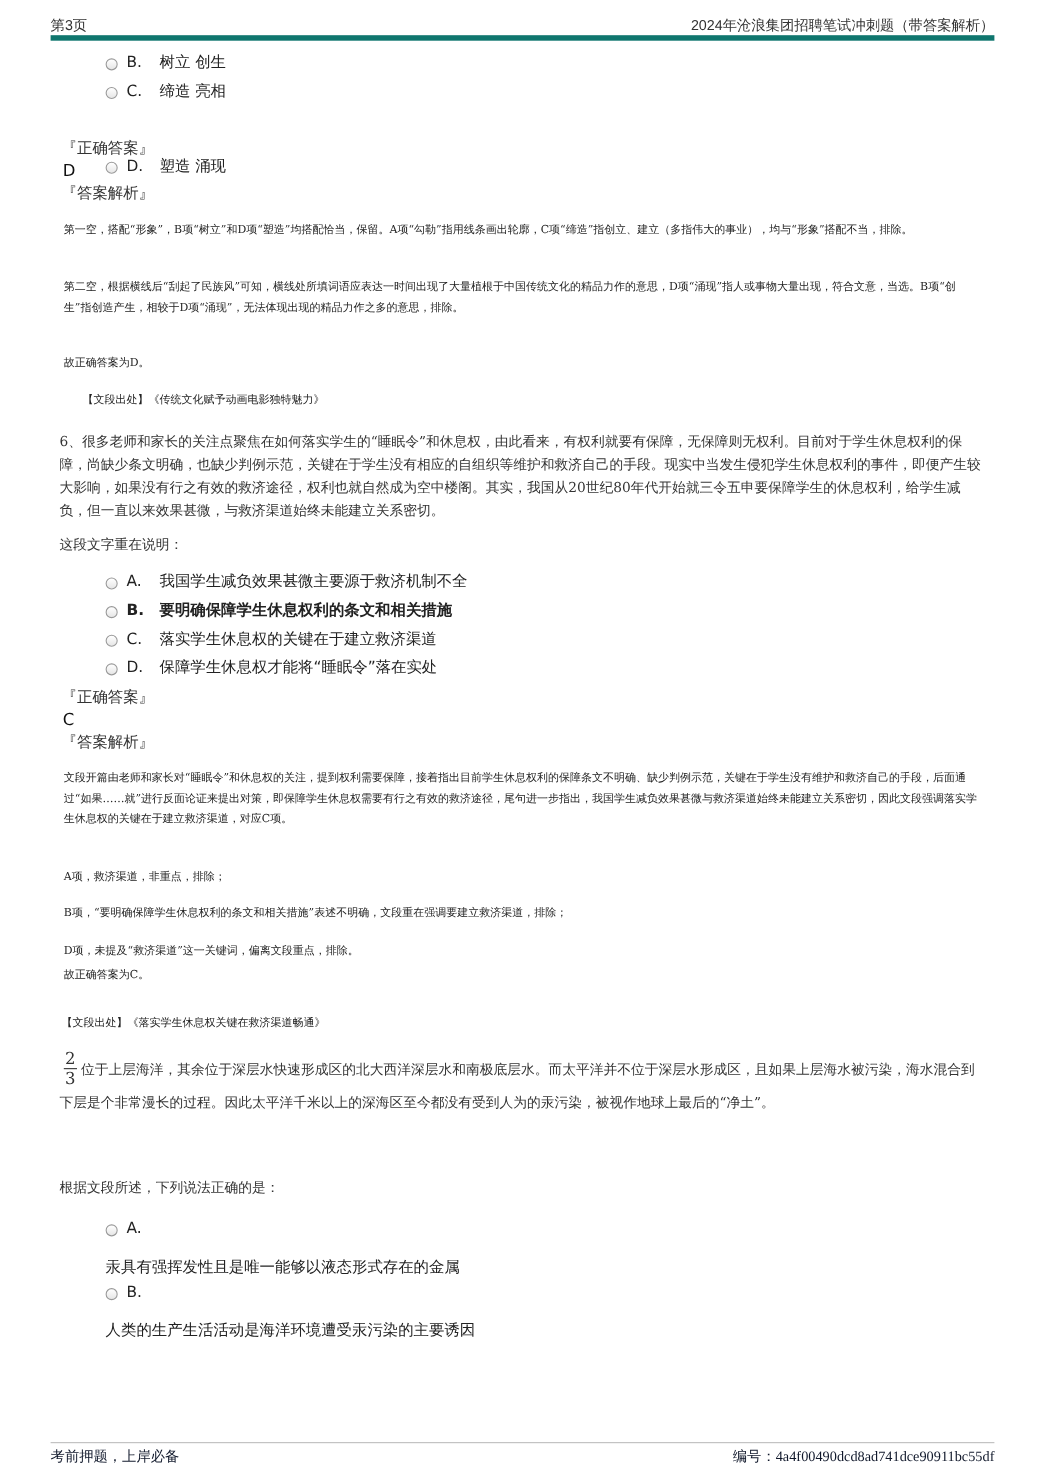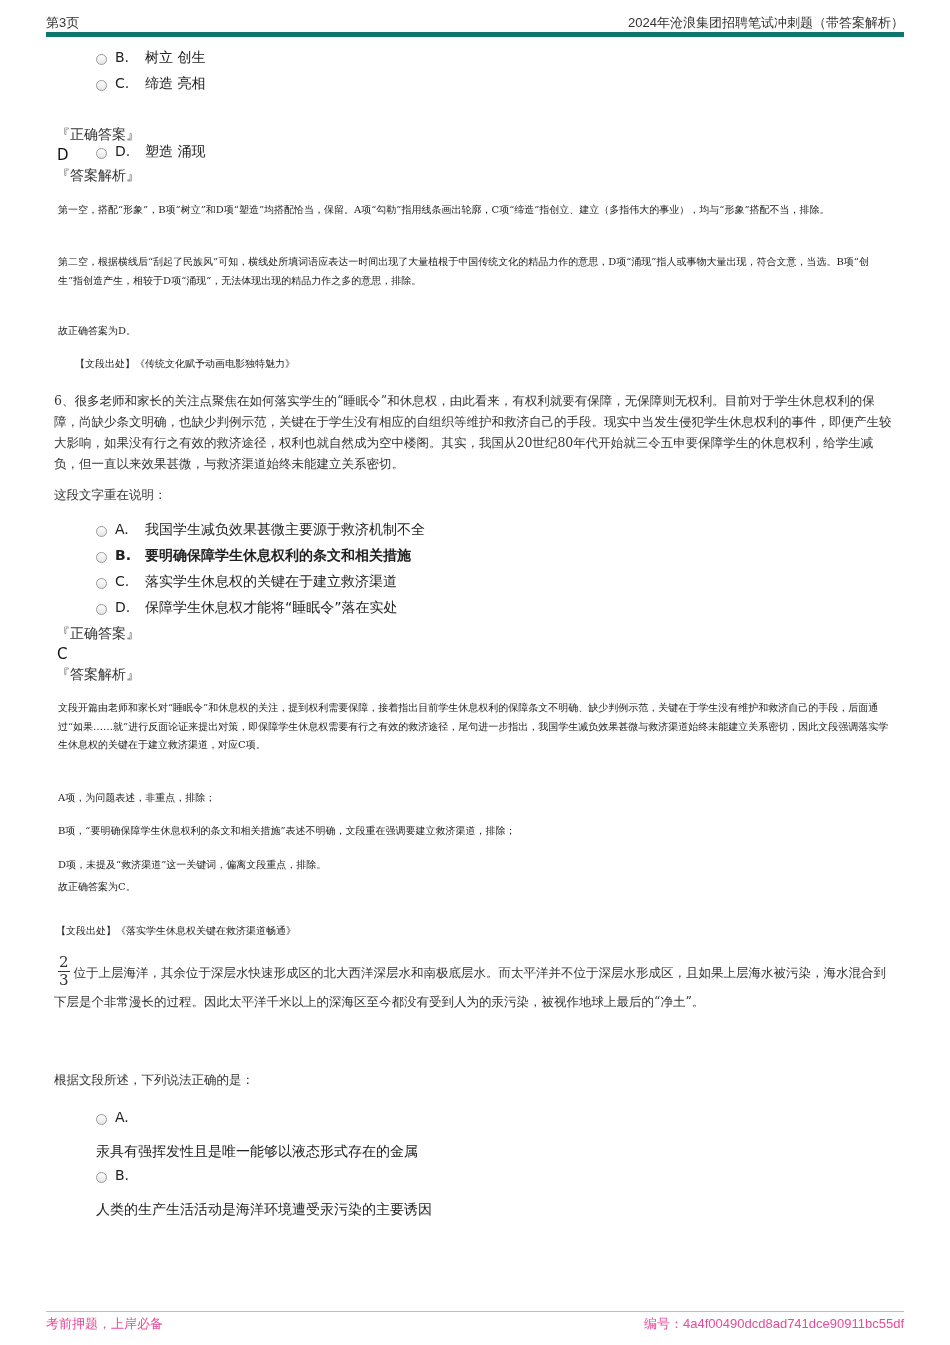--- a/index.html
+++ b/index.html
@@ -12,22 +12,22 @@
     position: absolute; left: 46px; right: 46px; top: 14px; height: 18px;
     border-bottom: 5px solid #0f766e;
     font-size: 13px; color: #333;
     font-family: "Liberation Sans", sans-serif;
   }
   .header .left { position: absolute; left: 0; top: 0; }
   .header .right { position: absolute; right: 0; top: 0; }
   .footer {
     position: absolute; left: 46px; right: 46px; top: 1311px; height: 20px;
     border-top: 1px solid #bdbdbd;
-    font-size: 13px; color: #ec4899;
-    font-family: Liberation Sans, sans-serif;
+    font-size: 13px; color: #0f172a;
+    font-family: Liberation Serif, serif;
   }
   .footer .left { position: absolute; left: 0; top: 3px; }
   .footer .right { position: absolute; right: 0; top: 3px; }
   .opt { position: absolute; left: 96px; font-size: 14px; color: #222; height: 20px; line-height: 20px; white-space: nowrap; }
   .radio {
     display: inline-block; width: 9px; height: 9px; border-radius: 50%;
     border: 1px solid #999; background: linear-gradient(#fff, #e6e6e6);
     vertical-align: middle; margin-right: 8px; position: relative; top: 1px;
   }
   .opt .letter { font-family: "DejaVu Sans", sans-serif; display: inline-block; width: 30px; }
@@ -90,21 +90,21 @@
 </div>
 <div class="opt" style="top:597px;">
   <span class="radio"></span><span class="letter">D.</span><span>保障学生休息权才能将“睡眠令”落在实处</span>
 </div>
 
 <div class="bracket" style="top:625px;">『正确答案』</div>
 <div class="ans" style="top:645px;">C</div>
 <div class="bracket" style="top:666px;">『答案解析』</div>
 
 <div class="para" style="top:699px;">文段开篇由老师和家长对“睡眠令”和休息权的关注，提到权利需要保障，接着指出目前学生休息权利的保障条文不明确、缺少判例示范，关键在于学生没有维护和救济自己的手段，后面通过“如果……就”进行反面论证来提出对策，即保障学生休息权需要有行之有效的救济途径，尾句进一步指出，我国学生减负效果甚微与救济渠道始终未能建立关系密切，因此文段强调落实学生休息权的关键在于建立救济渠道，对应C项。</div>
-<div class="para" style="top:789px;">A项，为问题表述，非重点，排除；</div>
+<div class="para" style="top:789px;">A项，救济渠道，非重点，排除；</div>
 <div class="para" style="top:822px;">B项，“要明确保障学生休息权利的条文和相关措施”表述不明确，文段重在强调要建立救济渠道，排除；</div>
 <div class="para" style="top:856px;">D项，未提及“救济渠道”这一关键词，偏离文段重点，排除。</div>
 <div class="para" style="top:878px;">故正确答案为C。</div>
 <div class="para" style="top:922px; left:56px;">【文段出处】《落实学生休息权关键在救济渠道畅通》</div>
 
 <div class="q" style="top:957px; line-height:23px;">
   <span class="frac"><span class="num">2</span><span class="den">3</span></span><span>位于上层海洋，其余位于深层水快速形成区的北大西洋深层水和南极底层水。而太平洋并不位于深层水形成区，且如果上层海水被污染，海水混合到下层是个非常漫长的过程。因此太平洋千米以上的深海区至今都没有受到人为的汞污染，被视作地球上最后的“净土”。</span>
 </div>
 <div class="q" style="top:1069px;">根据文段所述，下列说法正确的是：</div>
 

